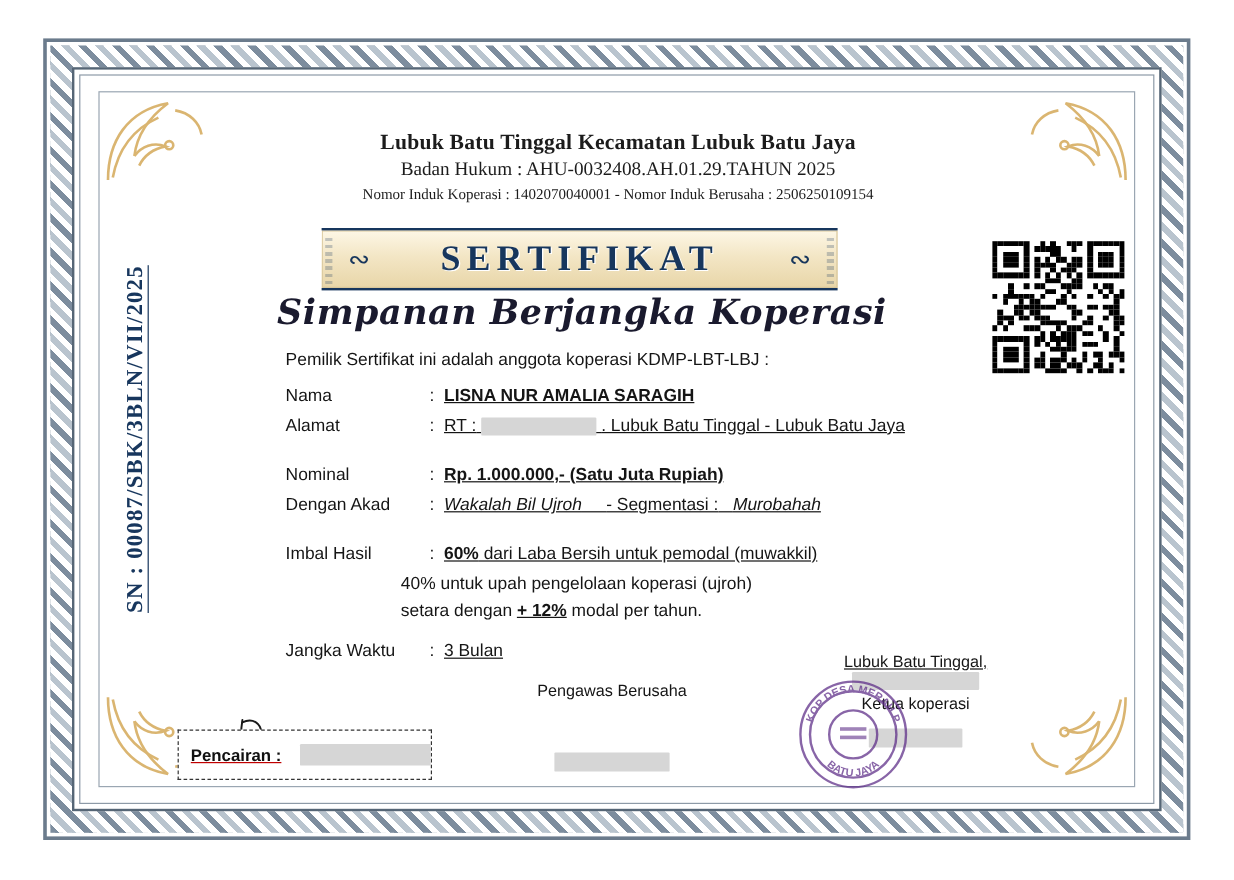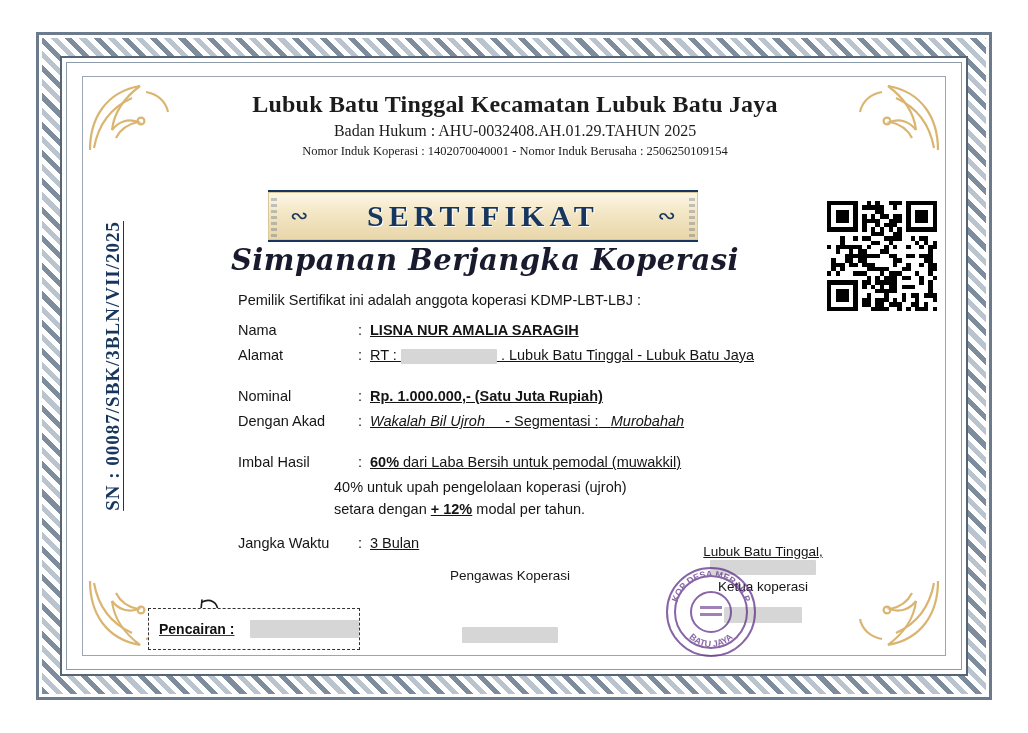--- a/index.html
+++ b/index.html
@@ -120,23 +120,23 @@
   .org-title {
     font-family: "Liberation Serif", serif;
     font-weight: bold;
     font-size: 21px;
     color: #1c1c1c;
     letter-spacing: .6px;
   }
   .org-sub {
     font-family: "Liberation Serif", serif;
     font-weight: bold;
-    font-size: 24px;
+    font-size: 18px;
     color: #1c1c1c;
-    margin-top: 3px;
+    margin-top: 20px;
     letter-spacing: .2px;
   }
   .org-legal {
     font-family: "Liberation Serif", serif;
     font-size: 16px;
     color: #1c1c1c;
     margin-top: 4px;
   }
   .org-ids {
     font-family: "Liberation Serif", serif;
@@ -1102,21 +1102,21 @@
 
     <div class="row">
       <div class="lbl">Jangka Waktu</div>
       <div class="sep">:</div>
       <div class="val">3 Bulan</div>
     </div>
   </div>
 
   <div class="sig-area">
     <div class="sig-left">
-      <div class="sig-role">Pengawas Koperasi</div>
+      <div class="sig-role">Pengawas Berusaha</div>
       <div class="sig-name">
         <span class="redact sig1"></span>
       </div>
     </div>
     <div class="sig-right">
       <div>
         <span class="place-date">Lubuk Batu Tinggal,</span>
         <span class="redact date"></span>
       </div>
       <div class="sig-role">Ketua koperasi</div>

